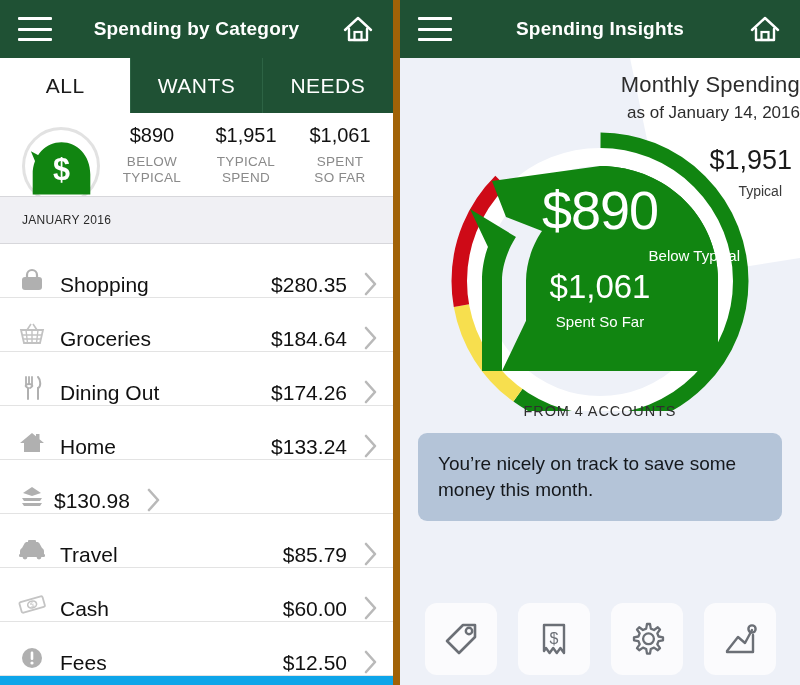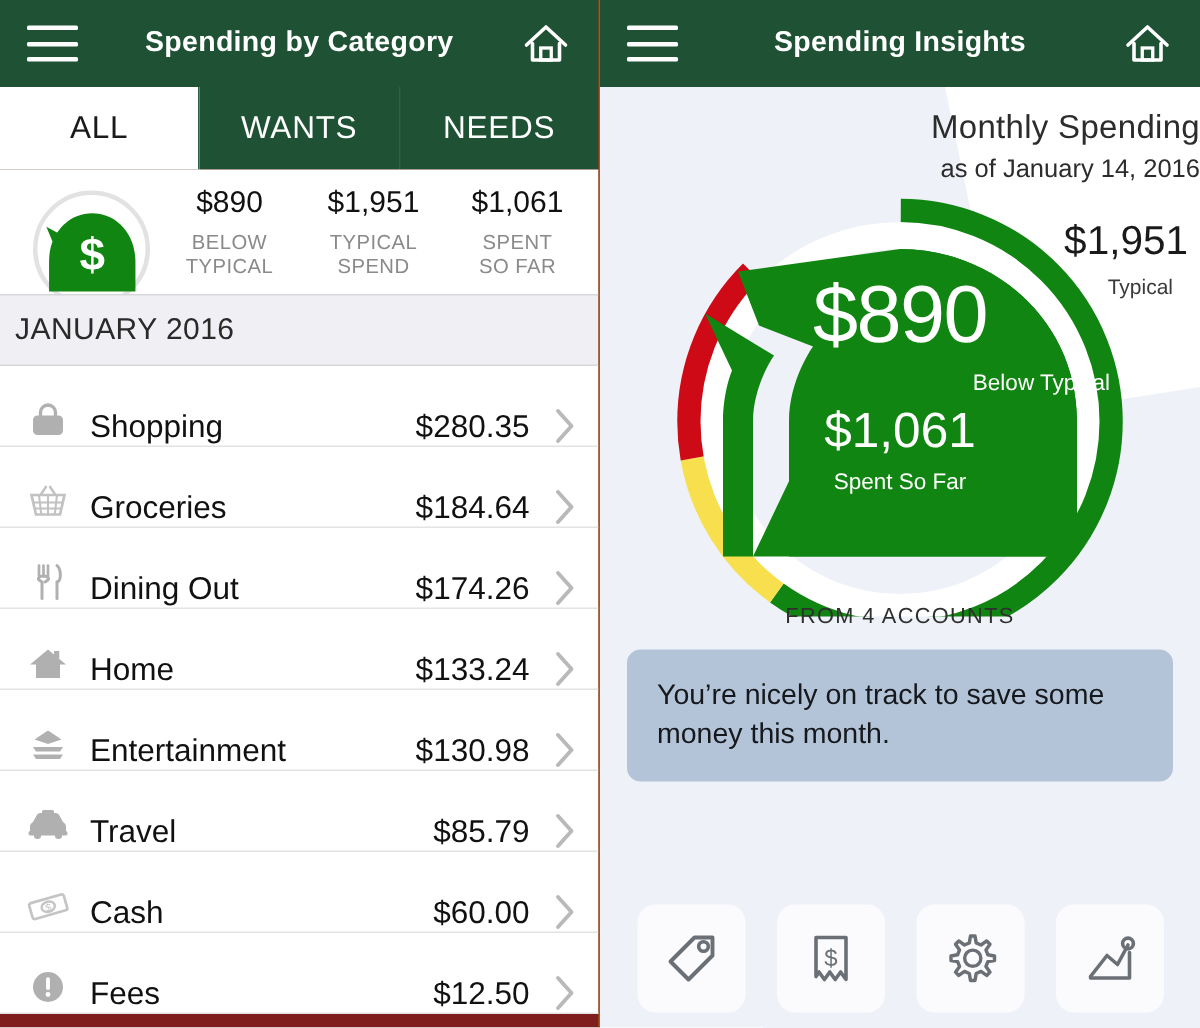--- a/index.html
+++ b/index.html
@@ -5,22 +5,22 @@
 <style>
   * { margin:0; padding:0; box-sizing:border-box; }
   html,body{
     width:800px; height:685px; overflow:hidden;
     font-family:"Liberation Sans","DejaVu Sans",sans-serif;
     background:#ffffff;
   }
   .app{ width:800px; height:685px; display:flex; position:relative; }
 
   
-  .panel-left{ width:400px; height:685px; background:#7f1d1d; position:relative;
-               border-right:1px solid #a16207; overflow:hidden; }
+  .panel-left{ width:400px; height:685px; background:#0ea5e9; position:relative;
+               border-right:7px solid #a16207; overflow:hidden; }
 
   .navbar{ height:58px; background:#1F5134; display:flex; align-items:center;
            padding:0 18px; position:relative; }
   .navbar .title{ flex:1; text-align:center; color:#ffffff; font-size:19px;
                   font-weight:bold; letter-spacing:.2px; }
 
   .hamburger{ width:34px; height:24px; display:flex; flex-direction:column;
               justify-content:space-between; cursor:pointer; flex:0 0 auto; }
   .hamburger span{ display:block; height:3px; background:#fff; border-radius:1px; }
 
@@ -44,21 +44,21 @@
   .pig-body{ position:absolute; left:30px; top:22px; width:63px; height:63px; }
   .stats{ flex:1; display:flex; height:83px; padding-right:6px; }
   .stat{ flex:1; display:flex; flex-direction:column; align-items:center;
          justify-content:center; text-align:center; }
   .stat .amt{ font-size:20px; color:#111; font-weight:normal; line-height:1.25; }
   .stat .lbl{ font-size:13.5px; color:#8a8a8a; line-height:1.18; margin-top:6px;
               letter-spacing:.3px; }
 
   .month-bar{ height:48px; background:#f0f0f4; border-top:1px solid #d7d7db;
               border-bottom:1px solid #d7d7db; display:flex; align-items:center;
-              padding-left:10px; font-size:20px; color:#2a2a2a; letter-spacing:.3px; }
+              padding-left:22px; font-size:12px; color:#2a2a2a; letter-spacing:.3px; }
 
   
   .cat-list{ background:#fff; }
   .cat-row{ height:54px; display:flex; align-items:flex-end; padding:0 14px 0 10px;
             border-bottom:1px solid #e3e3e3; cursor:pointer; }
   .cat-icon{ width:44px; height:34px; display:flex; align-items:center;
              justify-content:center; flex:0 0 auto; }
   .cat-name{ flex:1; font-size:21px; color:#111; padding-left:6px; }
   .cat-amt{ font-size:21px; color:#111; padding-right:16px; }
   .chev{ width:16px; height:26px; flex:0 0 auto; }
@@ -237,21 +237,20 @@
       </div>
 
       <div class="cat-row">
         <div class="cat-icon">
           <svg width="28" height="24" viewBox="0 0 28 24">
             <path d="M5 9 L14 3 L23 9 L14 12 Z" fill="#b0b0b0"></path>
             <path d="M4 14 L24 14 L22 17 L6 17 Z" fill="#b0b0b0"></path>
             <path d="M4 19 L24 19 L22 22 L6 22 Z" fill="#b0b0b0"></path>
           </svg>
         </div>
-        <div class="cat-name">Entertainment</div>
         <div class="cat-amt">$130.98</div>
         <svg class="chev" viewBox="0 0 16 26">
           <path d="M3 3 L12 13 L3 23" fill="none" stroke="#b9b9b9" stroke-width="2.6" stroke-linecap="round" stroke-linejoin="round"></path>
         </svg>
       </div>
 
       <div class="cat-row">
         <div class="cat-icon">
           <svg width="30" height="22" viewBox="0 0 30 22">
             <path d="M3 16 L3 12 C3 10 5 9 5 9 L7.5 4.5 C8 3.5 9 3 10 3 L20 3

